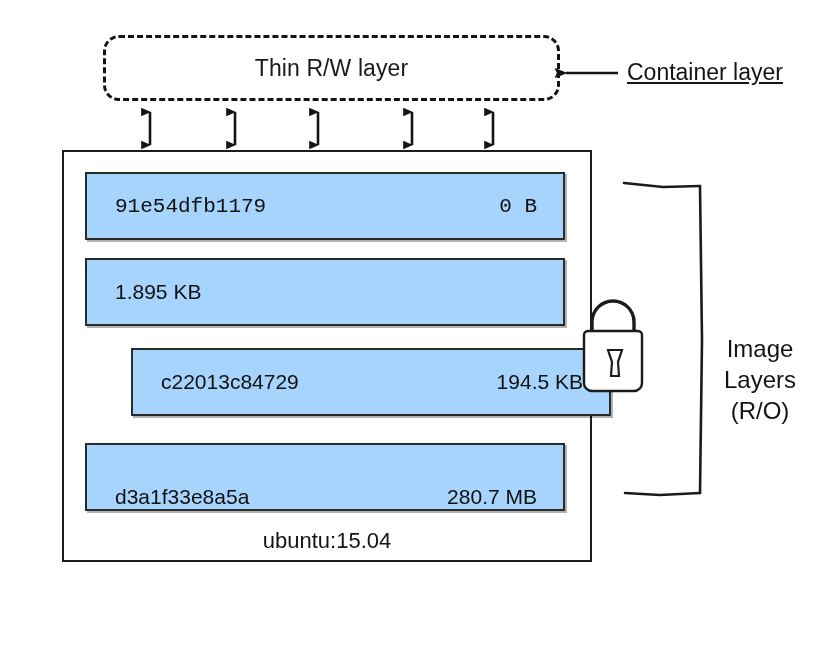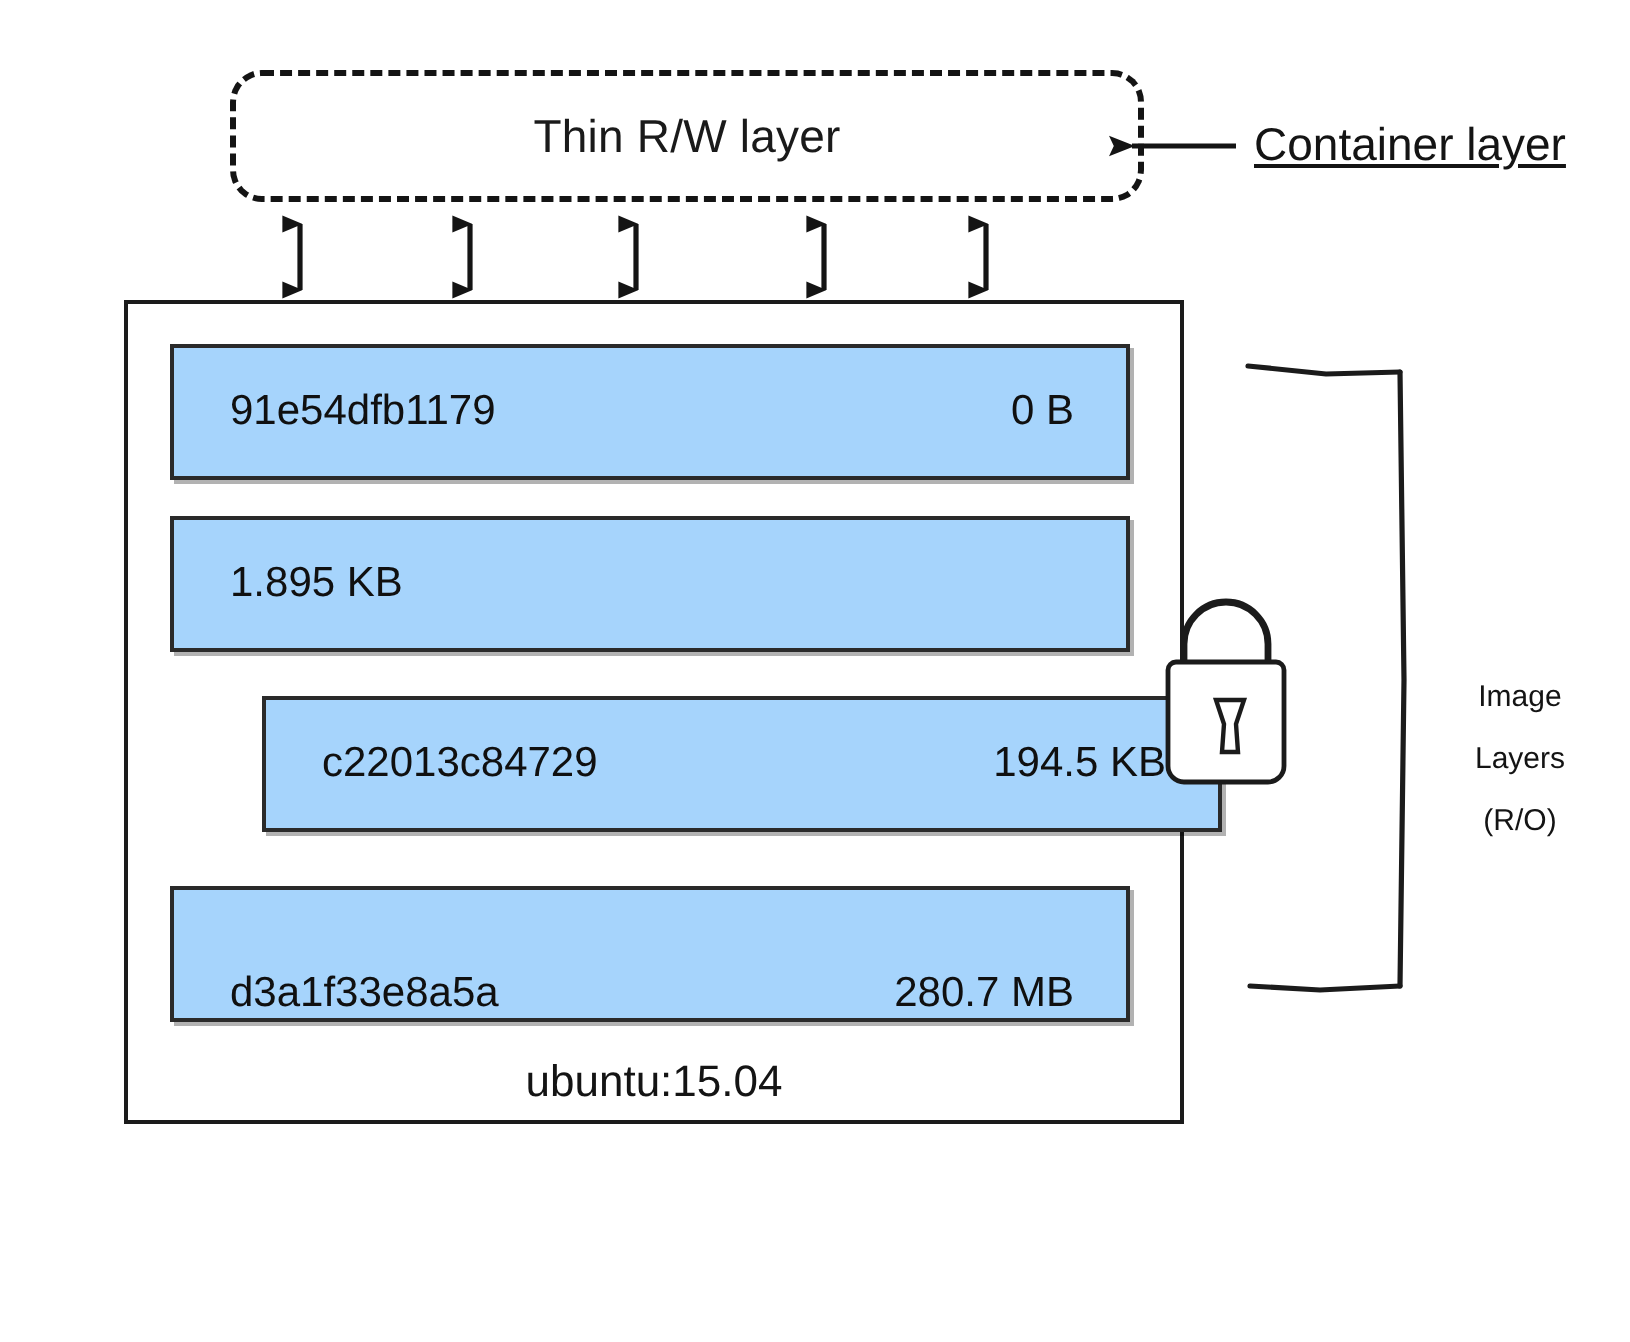--- a/index.html
+++ b/index.html
@@ -15,21 +15,21 @@
     position: relative;
     width: 815px;
     height: 671px;
     overflow: hidden;
     background: #ffffff;
   }
 
   
   #rw-layer {
     position: absolute;
-    left: 115px;
+    left: 103px;
     top: 35px;
     width: 457px;
     height: 66px;
     box-sizing: border-box;
     border: 3.5px dashed #141414;
     border-radius: 16px;
     display: flex;
     align-items: center;
     justify-content: center;
   }
@@ -64,21 +64,21 @@
     align-items: center;
     justify-content: space-between;
     padding: 0 26px 0 28px;
     box-shadow: 2px 2px 0 rgba(0,0,0,0.30);
   }
   .layer-id, .layer-size {
     font-size: 21px;
     color: #101010;
     white-space: nowrap;
   }
-  #layer-0 { top: 172px; }
+  #layer-0 { top: 172px; font-family: Liberation Mono, monospace; }
   #layer-1 { top: 258px; }
   #layer-2 { top: 348px; margin-left: 46px; }
   #layer-3 { top: 443px; align-items: flex-end; }
 
   
   #image-name {
     position: absolute;
     left: 62px;
     top: 528px;
     width: 530px;
@@ -110,21 +110,21 @@
     text-decoration: underline;
   }
 
   
   #image-layers-note {
     position: absolute;
     left: 712px;
     top: 333px;
     width: 96px;
     text-align: center;
-    font-size: 15px;
+    font-size: 24px;
     line-height: 31px;
     color: #141414;
   }
 
   
   #overlay {
     position: absolute;
     left: 0;
     top: 0;
     width: 815px;

